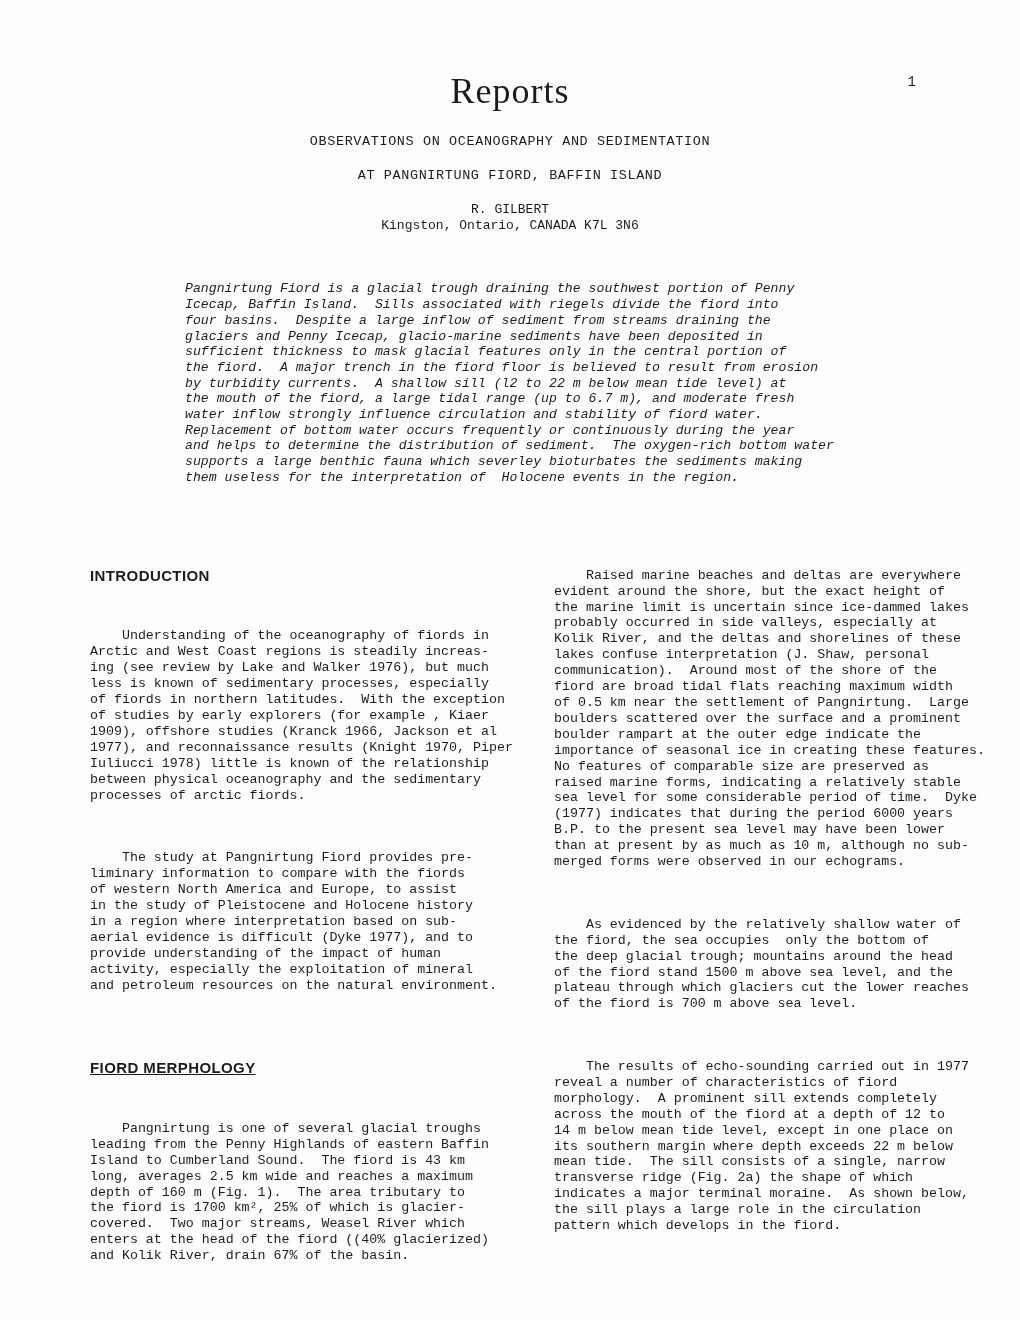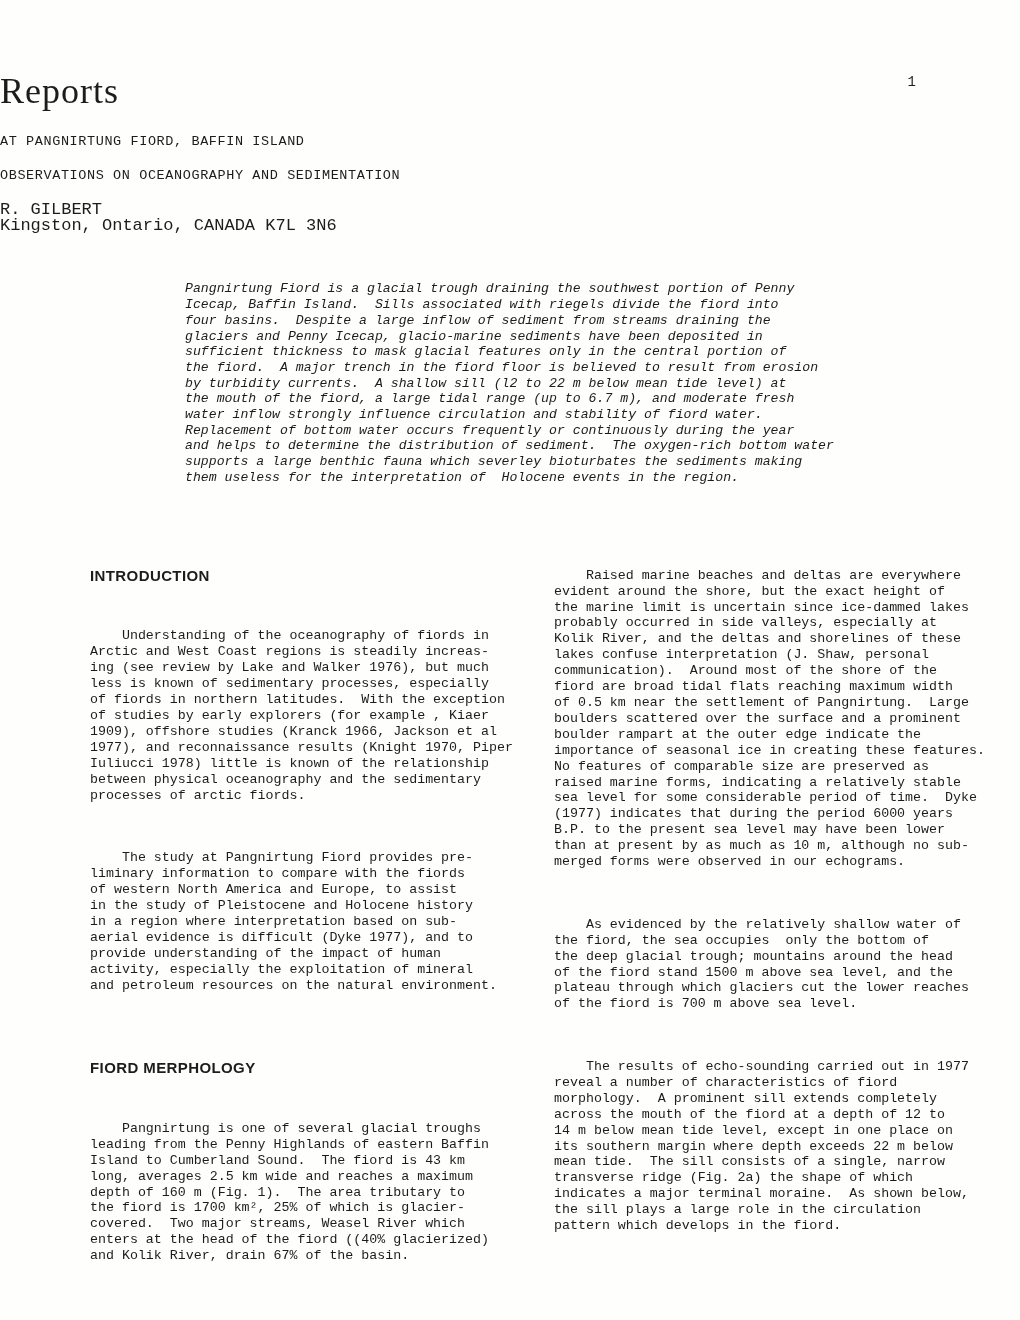--- a/index.html
+++ b/index.html
@@ -12,34 +12,34 @@
     color: #1c1c1c;
     font-family: "Liberation Mono", "DejaVu Sans Mono", monospace;
     overflow: hidden;
   }
   .page-number {
     position: absolute;
     top: 74px;
     right: 104px;
     font-size: 14px;
   }
-  header { padding-top: 70px; }
+  header { padding-top: 70px; text-align: center; }
   .title {
     font-family: "Liberation Serif", "DejaVu Serif", serif;
     font-weight: 400;
     font-size: 36px;
     margin: 0 0 22px 0;
     letter-spacing: 1px;
   }
   .subtitle {
     font-size: 13.5px;
     letter-spacing: 0.6px;
     margin-bottom: 19px;
   }
-  .author-block { font-size: 17px; line-height: 15.5px; }
+  .author-block { font-size: 13px; line-height: 15.5px; }
   .abstract {
     margin: 17px 0 0 185px;
     width: 680px;
     font-style: italic;
     font-size: 13.2px;
     line-height: 15.7px;
     white-space: pre;
   }
   .columns {
     display: flex;
@@ -49,42 +49,42 @@
     line-height: 15.9px;
   }
   .col { width: 440px; white-space: pre; }
   .col h2 {
     font-family: "Liberation Sans", "DejaVu Sans", sans-serif;
     font-size: 15px;
     font-weight: 700;
     letter-spacing: 0.4px;
     margin: 0 40px 13px 0;
   }
-  .col h2.second { margin-top: 20px; }
+  .col h2.second { margin-top: 20px; text-decoration: underline; }
   .col p { margin: 0 0 15px 0; }
   footer { position: absolute; left: 86px; top: 1216px; }
   .footer-rule {
     width: 372px; height: 2px;
     background: #2a2a2a;
     margin-bottom: 3px;
     box-shadow: 0 -4px 0 -1px rgba(60,60,60,0.35);
   }
   .footer-text { font-size: 13px; letter-spacing: 0.2px; }
 </style>
 </head>
 <body>
 
 <div class="page">
 
   <div class="page-number">1</div>
 
   <header>
     <h1 class="title">Reports</h1>
+    <div class="subtitle">OBSERVATIONS ON OCEANOGRAPHY AND SEDIMENTATION</div>
     <div class="subtitle">AT PANGNIRTUNG FIORD, BAFFIN ISLAND</div>
-    <div class="subtitle">OBSERVATIONS ON OCEANOGRAPHY AND SEDIMENTATION</div>
     <div class="author-block">
       <div>R. GILBERT</div>
       <div>Kingston, Ontario, CANADA K7L 3N6</div>
     </div>
   </header>
 
   <section class="abstract">
     <div>Pangnirtung Fiord is a glacial trough draining the southwest portion of Penny
 Icecap, Baffin Island.  Sills associated with riegels divide the fiord into
 four basins.  Despite a large inflow of sediment from streams draining the

